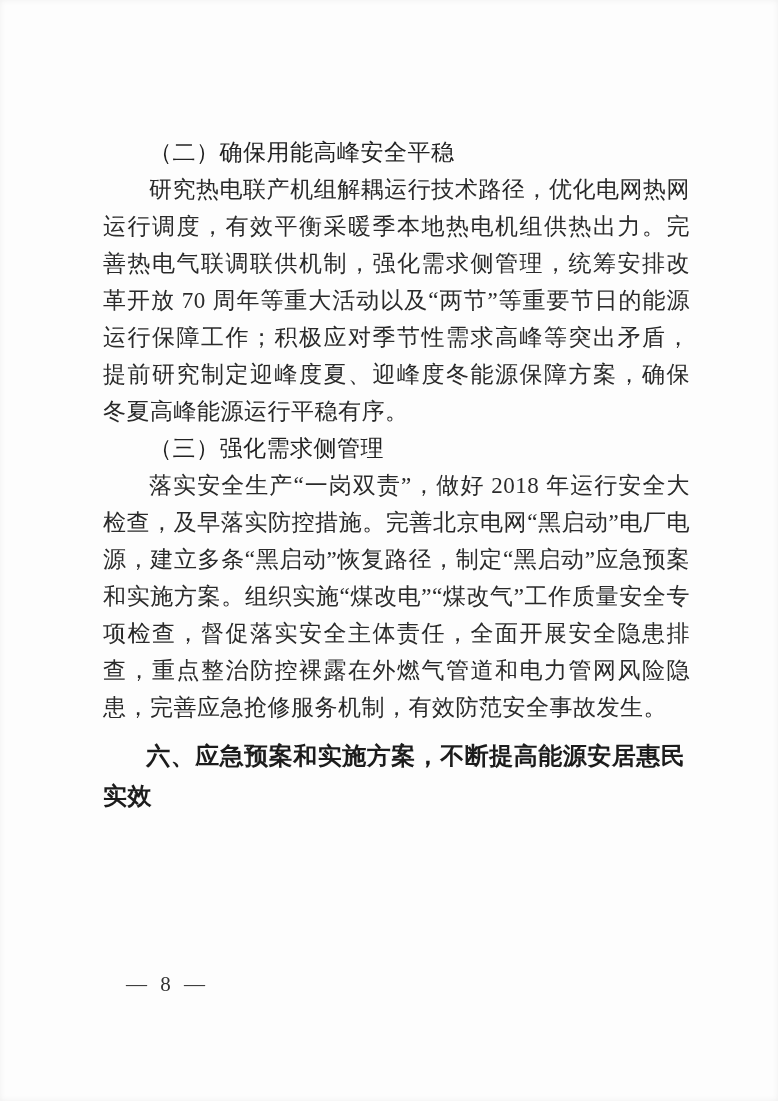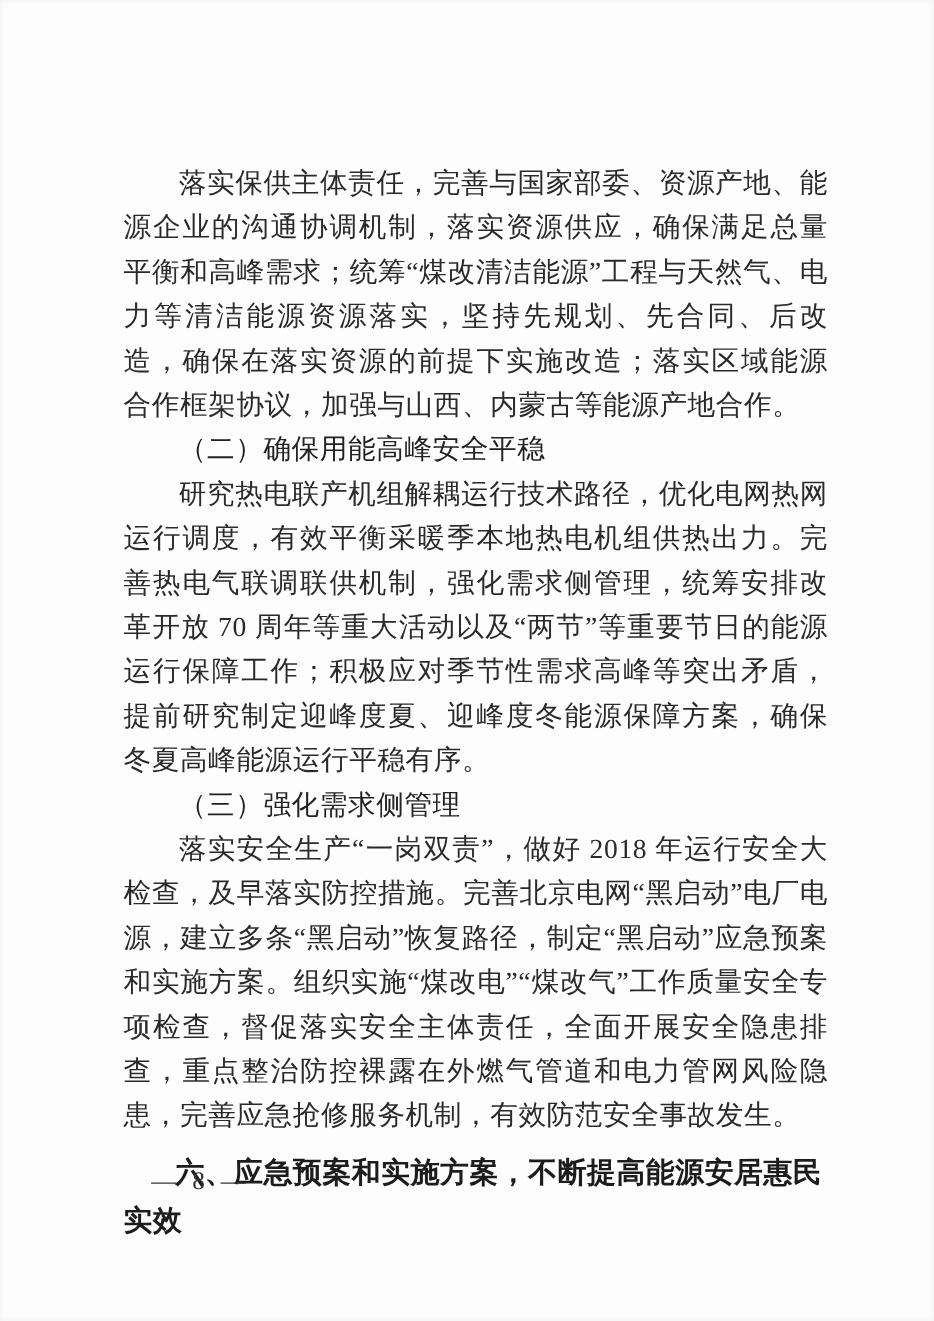--- a/index.html
+++ b/index.html
@@ -59,21 +59,20 @@
     font-size: 21px;
     letter-spacing: 4px;
     color: #333333;
   }
 </style>
 </head>
 <body>
 
 <div class="page">
   <div class="content">
-    <p class="body-paragraph">落实保供主体责任，完善与国家部委、资源产地、能源企业的沟通协调机制，落实资源供应，确保满足总量平衡和高峰需求；统筹“煤改清洁能源”工程与天然气、电力等清洁能源资源落实，坚持先规划、先合同、后改造，确保在落实资源的前提下实施改造；落实区域能源合作框架协议，加强与山西、内蒙古等能源产地合作。</p>
     <p class="sub-heading">（二）确保用能高峰安全平稳</p>
     <p class="body-paragraph">研究热电联产机组解耦运行技术路径，优化电网热网运行调度，有效平衡采暖季本地热电机组供热出力。完善热电气联调联供机制，强化需求侧管理，统筹安排改革开放 70 周年等重大活动以及“两节”等重要节日的能源运行保障工作；积极应对季节性需求高峰等突出矛盾，提前研究制定迎峰度夏、迎峰度冬能源保障方案，确保冬夏高峰能源运行平稳有序。</p>
     <p class="sub-heading">（三）强化需求侧管理</p>
     <p class="body-paragraph">落实安全生产“一岗双责”，做好 2018 年运行安全大检查，及早落实防控措施。完善北京电网“黑启动”电厂电源，建立多条“黑启动”恢复路径，制定“黑启动”应急预案和实施方案。组织实施“煤改电”“煤改气”工作质量安全专项检查，督促落实安全主体责任，全面开展安全隐患排查，重点整治防控裸露在外燃气管道和电力管网风险隐患，完善应急抢修服务机制，有效防范安全事故发生。</p>
     <p class="section-heading">六、应急预案和实施方案，不断提高能源安居惠民实效</p>
   </div>
   <div class="page-number">— 8 —</div>
 </div>
 
 </body></html>

